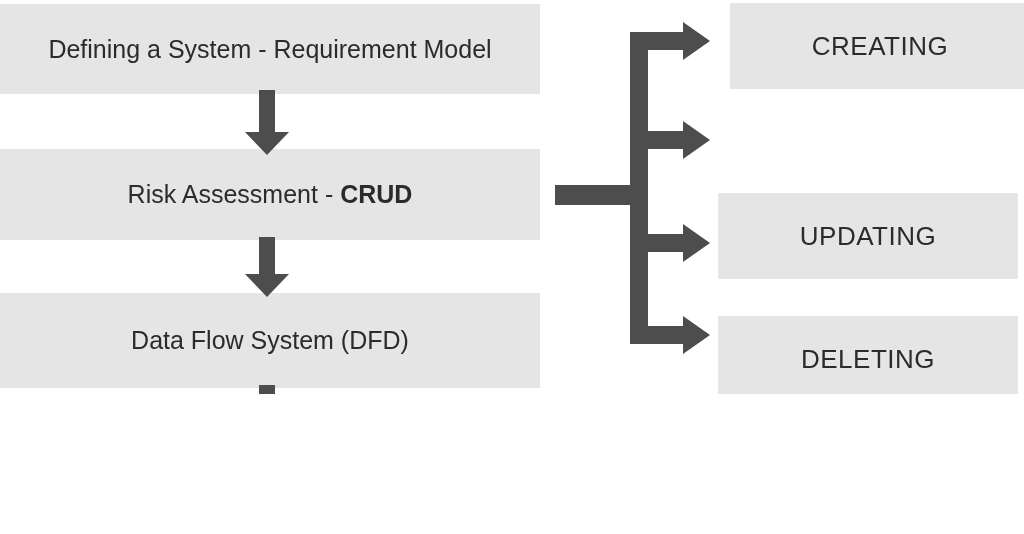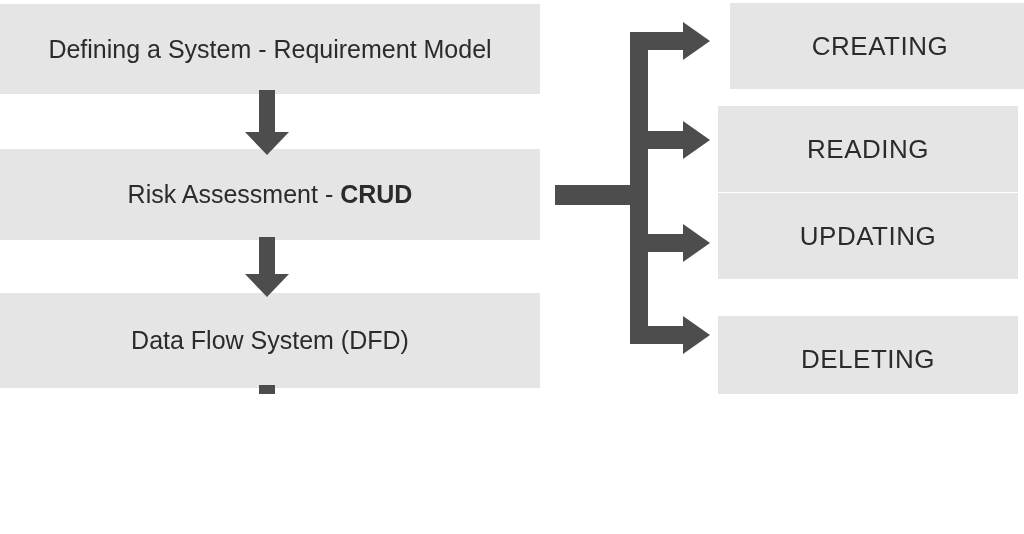--- a/index.html
+++ b/index.html
@@ -74,23 +74,20 @@
   </div>
 
   <div class="step-box step-3">
     <span class="step-label">Data Flow System (DFD)</span>
   </div>
 
 
   <div class="crud-box crud-1">
     <span>CREATING</span>
   </div>
-  <div class="crud-box crud-2">
-    <span>READING</span>
-  </div>
   <div class="crud-box crud-3">
     <span>UPDATING</span>
   </div>
   <div class="crud-box crud-4">
     <span>DELETING</span>
   </div>
 
   <svg class="connectors" viewBox="0 0 1024 534" xmlns="http://www.w3.org/2000/svg">
 
     <polygon points="259,90 275,90 275,132 289,132 267,155 245,132 259,132" fill="#4d4d4d"></polygon>

